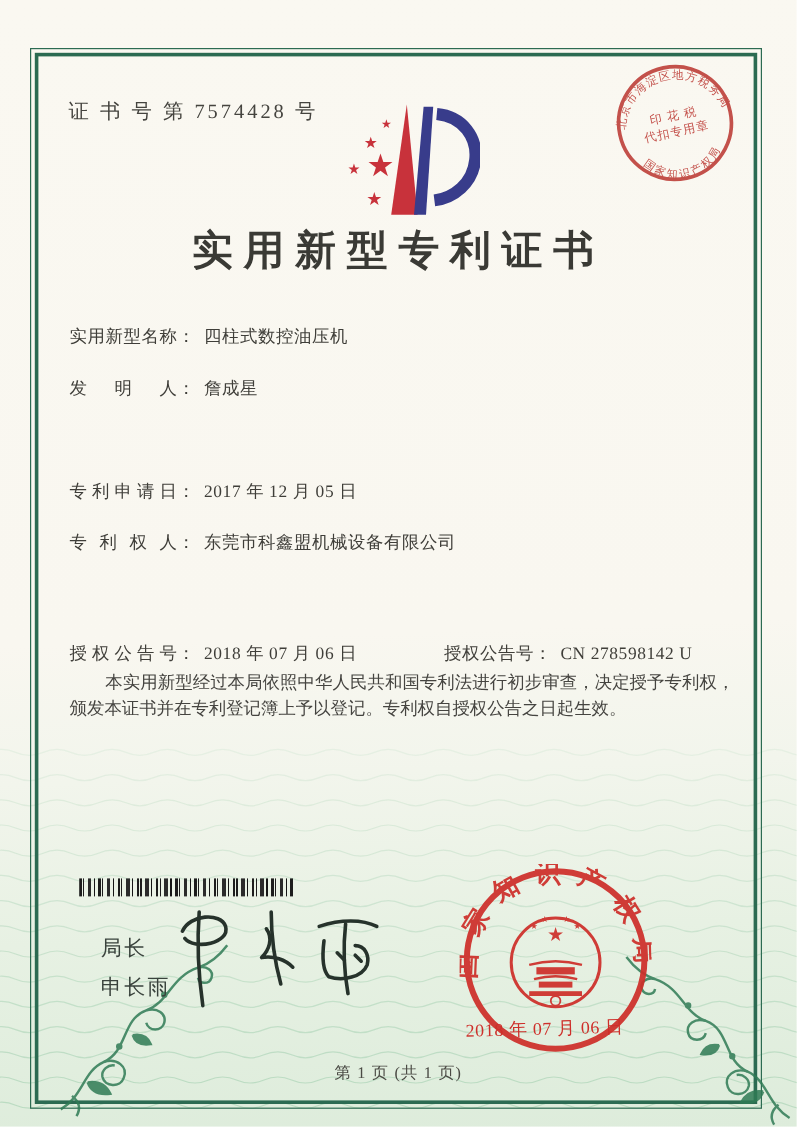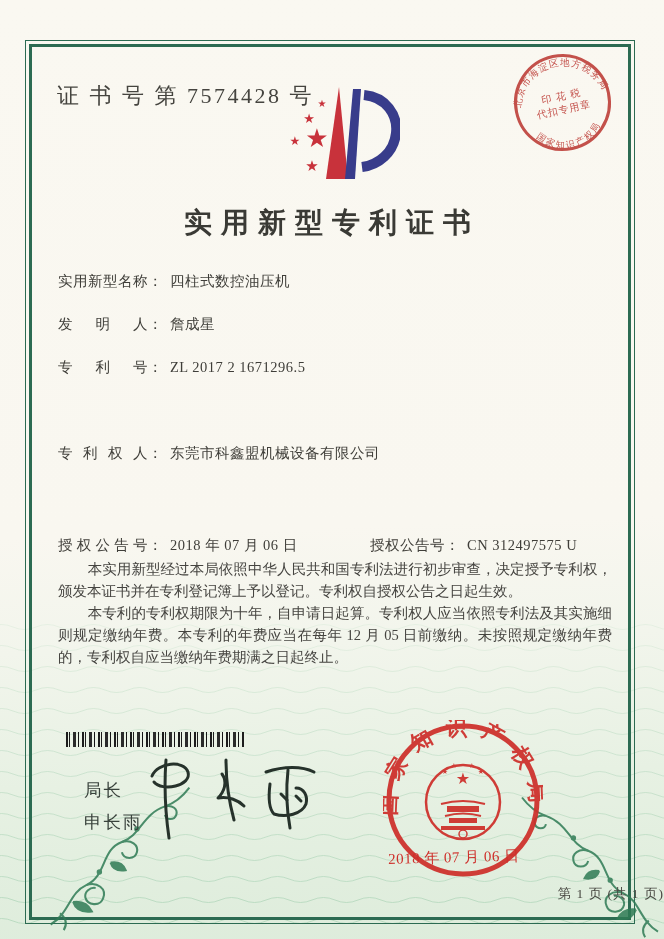--- a/index.html
+++ b/index.html
@@ -17,28 +17,28 @@
   .frame{
     position:absolute;left:29px;top:44px;right:33px;bottom:19px;z-index:2;
     border:3px solid var(--frame_green,#2c6b52);
     outline:1px solid var(--frame_green,#2c6b52);
     outline-offset:3px;
   }
   .flourish{position:absolute;z-index:3;}
   .flourish path,.flourish circle{stroke:var(--flourish_green,#2f7b55);}
   .cert-number{
     position:absolute;left:57px;top:81px;z-index:4;
-    font-size:22px;letter-spacing:2.5px;color:#45443f;
+    font-size:17px;letter-spacing:2.5px;color:#45443f;
   }
   .logo{position:absolute;left:282px;top:83px;z-index:4;}
   .stamp{position:absolute;left:505px;top:45px;z-index:5;transform:rotate(-12deg);opacity:.92;}
   .stamp text{fill:var(--stamp_red,#bf433d);font-family:"Liberation Serif","DejaVu Serif",serif;}
   .title{
     position:absolute;left:0;right:0;top:186px;z-index:4;text-align:center;
-    font-size:28px;letter-spacing:9px;font-weight:600;color:#3a3a35;margin-top:18px;
+    font-size:34px;letter-spacing:9px;font-weight:600;color:#3a3a35;
   }
   .frow{position:absolute;left:58px;z-index:4;font-size:14.5px;color:#3f3e39;letter-spacing:.5px;line-height:22px;}
   .flabel{display:inline-block;width:90px;text-align:justify;text-align-last:justify;vertical-align:top;}
   .colon{display:inline-block;margin-right:7px;vertical-align:top;}
   .fvalue{display:inline-block;vertical-align:top;}
   .fvalue.wide{width:444px;}
   .frow .second{position:absolute;left:312px;top:0;white-space:nowrap;}
   .paras{
     position:absolute;left:58px;top:558px;width:554px;z-index:4;
     font-size:14.5px;line-height:22px;text-align:justify;color:#454440;font-family:Liberation Serif, serif;
@@ -56,21 +56,21 @@
   .director-name{position:absolute;left:84px;top:810px;z-index:4;font-size:17.5px;color:#39423c;letter-spacing:2px;}
   .signature{position:absolute;left:138px;top:748px;z-index:4;}
   .signature path{fill:none;stroke:#26322b;stroke-width:3;stroke-linecap:round;stroke-linejoin:round;}
   .seal{position:absolute;left:383px;top:720px;z-index:5;opacity:.93;}
   .seal text{fill:var(--seal_red,#ce2f2a);font-family:"Liberation Serif","DejaVu Serif",serif;}
   .seal-date{
     position:absolute;left:388px;top:848px;width:150px;z-index:6;
     color:var(--seal_red,#ce2f2a);font-size:15px;letter-spacing:.5px;transform:rotate(-1.5deg);
   }
   .page-footer{
-    position:absolute;left:0;right:0;top:885px;z-index:4;text-align:right;
+    position:absolute;left:0;right:0;top:885px;z-index:4;text-align:center;
     font-size:13.5px;letter-spacing:1px;color:#4a4a44;
   }
 </style>
 </head>
 <body>
 
 <div class="sheet">
 
   <svg id="waves" viewBox="0 0 664 324" preserveAspectRatio="none">
       <path d="M-10 12 q11.5 -5 23 0 q11.5 5 23 0 q11.5 -5 23 0 q11.5 5 23 0 q11.5 -5 23 0 q11.5 5 23 0 q11.5 -5 23 0 q11.5 5 23 0 q11.5 -5 23 0 q11.5 5 23 0 q11.5 -5 23 0 q11.5 5 23 0 q11.5 -5 23 0 q11.5 5 23 0 q11.5 -5 23 0 q11.5 5 23 0 q11.5 -5 23 0 q11.5 5 23 0 q11.5 -5 23 0 q11.5 5 23 0 q11.5 -5 23 0 q11.5 5 23 0 q11.5 -5 23 0 q11.5 5 23 0 q11.5 -5 23 0 q11.5 5 23 0 q11.5 -5 23 0 q11.5 5 23 0 q11.5 -5 23 0 q11.5 5 23 0" class="wave" opacity="0.22"></path>
@@ -150,36 +150,35 @@
   </svg>
 
   <div class="title">实用新型专利证书</div>
 
   <div class="frow" style="top:270px">
     <span class="flabel">实用新型名称</span><span class="colon">：</span><span class="fvalue">四柱式数控油压机</span>
   </div>
   <div class="frow" style="top:313px">
     <span class="flabel">发明人</span><span class="colon">：</span><span class="fvalue">詹成星</span>
   </div>
-  <div class="frow" style="top:356px">
-    <span class="flabel">专利号</span><span class="colon">：</span><span class="fvalue">ZL 2017 2 1671296.5</span>
+  <div class="frow" style="top:399px">
+    <span class="flabel">专利申请日</span><span class="colon">：</span><span class="fvalue">2017 年 12 月 05 日</span>
   </div>
   <div class="frow" style="top:442px">
     <span class="flabel">专利权人</span><span class="colon">：</span><span class="fvalue">东莞市科鑫盟机械设备有限公司</span>
   </div>
   <div class="frow" style="top:534px">
     <span class="flabel">授权公告号</span><span class="colon">：</span><span class="fvalue">2018 年 07 月 06 日</span>
     <span class="second">
-      <span>授权公告号</span><span class="colon">：</span><span>CN 312497575 U</span>
+      <span>授权公告号</span><span class="colon">：</span><span>CN 278598142 U</span>
     </span>
   </div>
 
   <div class="paras">
     <p>本实用新型经过本局依照中华人民共和国专利法进行初步审查，决定授予专利权，颁发本证书并在专利登记簿上予以登记。专利权自授权公告之日起生效。</p>
-    <p>本专利的专利权期限为十年，自申请日起算。专利权人应当依照专利法及其实施细则规定缴纳年费。本专利的年费应当在每年 12 月 05 日前缴纳。未按照规定缴纳年费的，专利权自应当缴纳年费期满之日起终止。</p>
   </div>
 
   <div class="barcode"></div>
 
   <div class="director-title">局长</div>
   <div class="director-name">申长雨</div>
 
   <svg class="signature" width="210" height="100" viewBox="0 0 210 100">
     <path d="M28 12 C26 38 27 62 31 90"></path>
     <path d="M14 28 C20 14 46 12 50 24 C54 38 24 44 16 34"></path>

